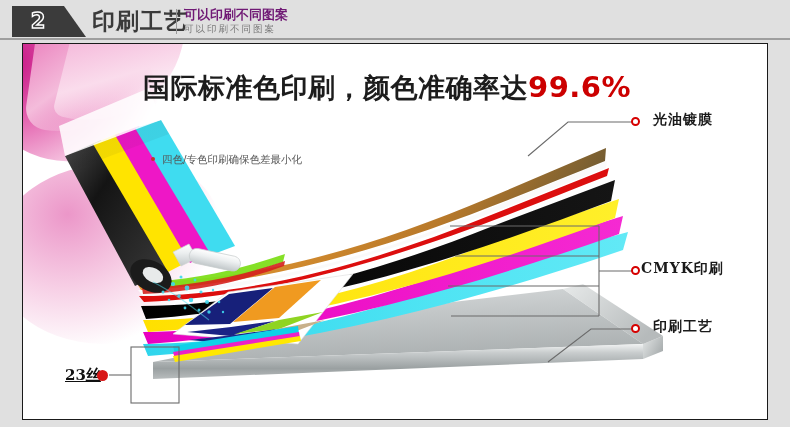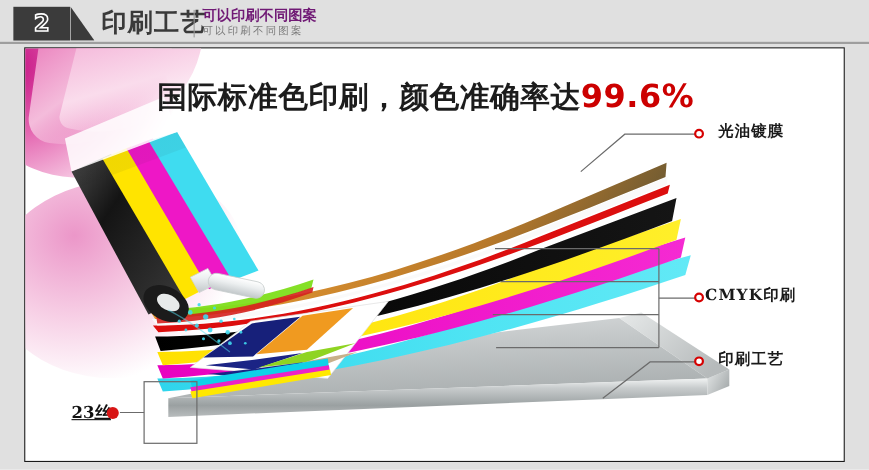--- a/index.html
+++ b/index.html
@@ -311,20 +311,21 @@
       <path d="M525,318 L568,285 L612,285"></path>
     </g>
   </svg>
 
   <div class="title">
     <span>国际标准色印刷，颜色准确率达</span><span class="pct" style="color: rgb(204, 0, 0);">99.6%</span>
   </div>
 
 
   <div class="bullets">
+    <div class="bullet">四色/专色印刷确保色差最小化</div>
   </div>
 
   <div class="callout">
     <span class="cal-dot" style="left:608px; top:73px;"></span>
     <span class="cal-text" style="left:630px; top:67px;">光油镀膜</span>
   </div>
   <div class="callout">
     <span class="cal-dot" style="left:608px; top:222px;"></span>
     <span class="cal-text" style="left:618px; top:216px;text-align:center;">CMYK印刷</span>
   </div>

